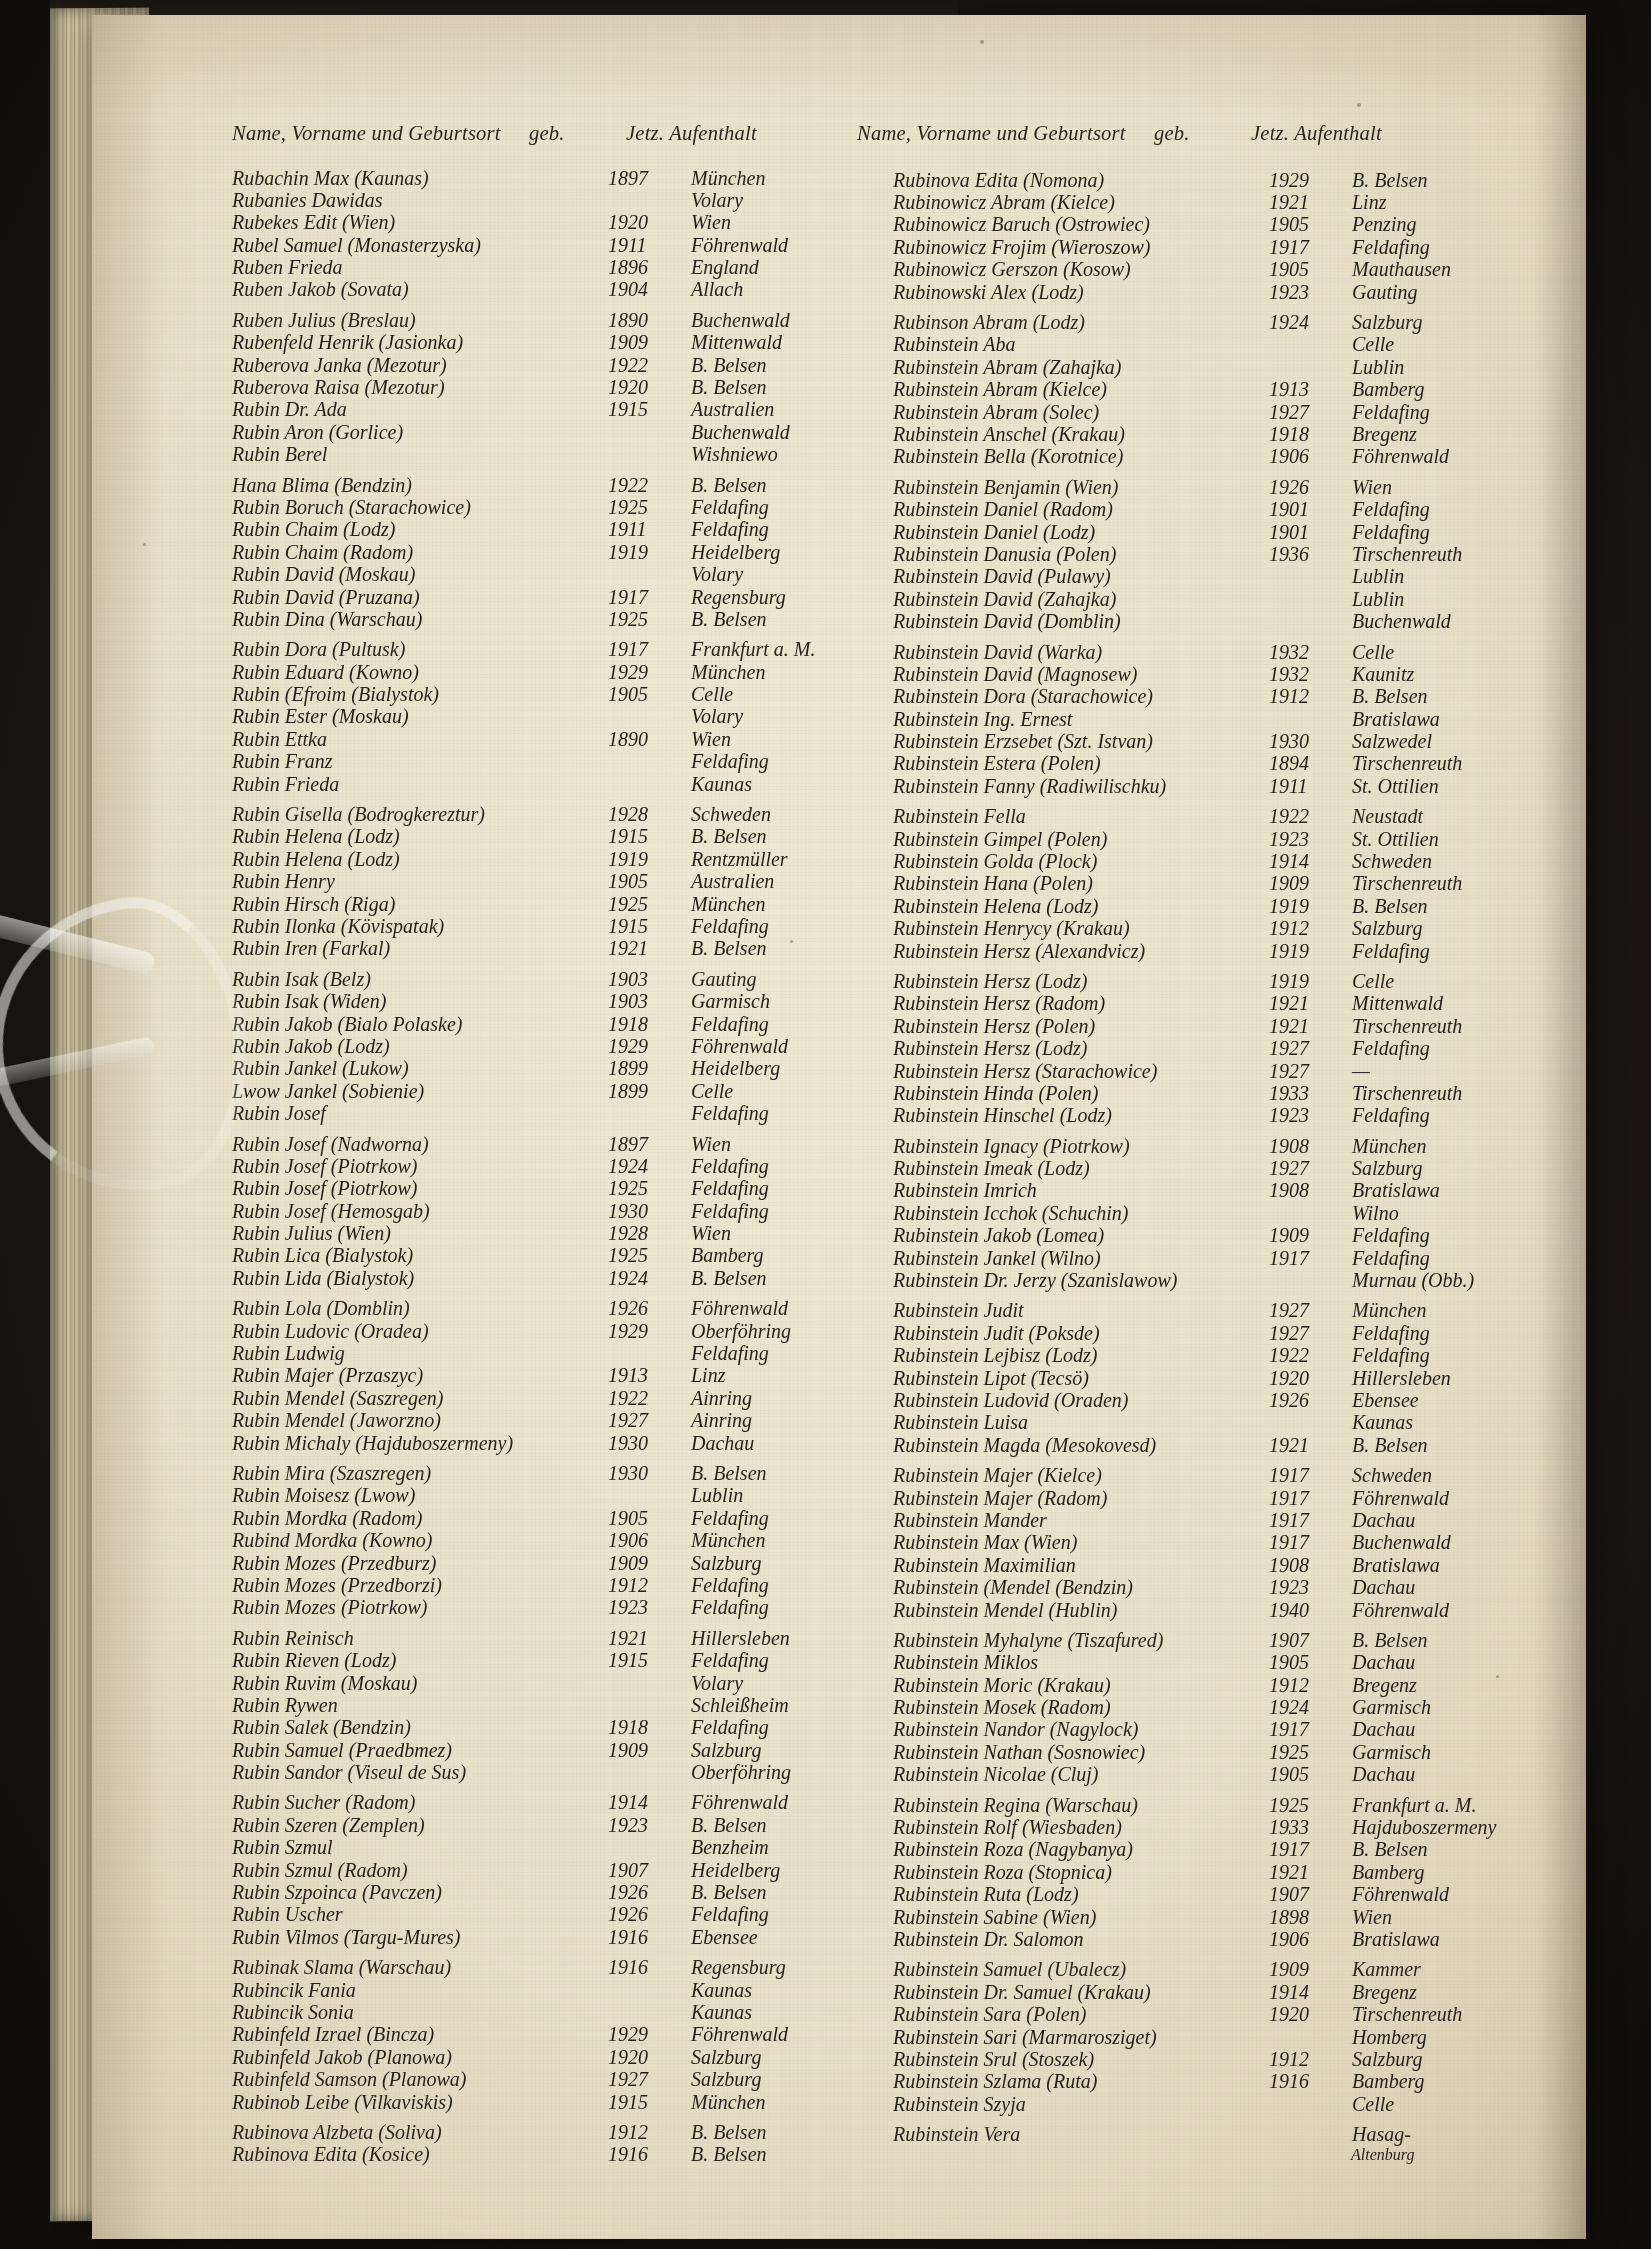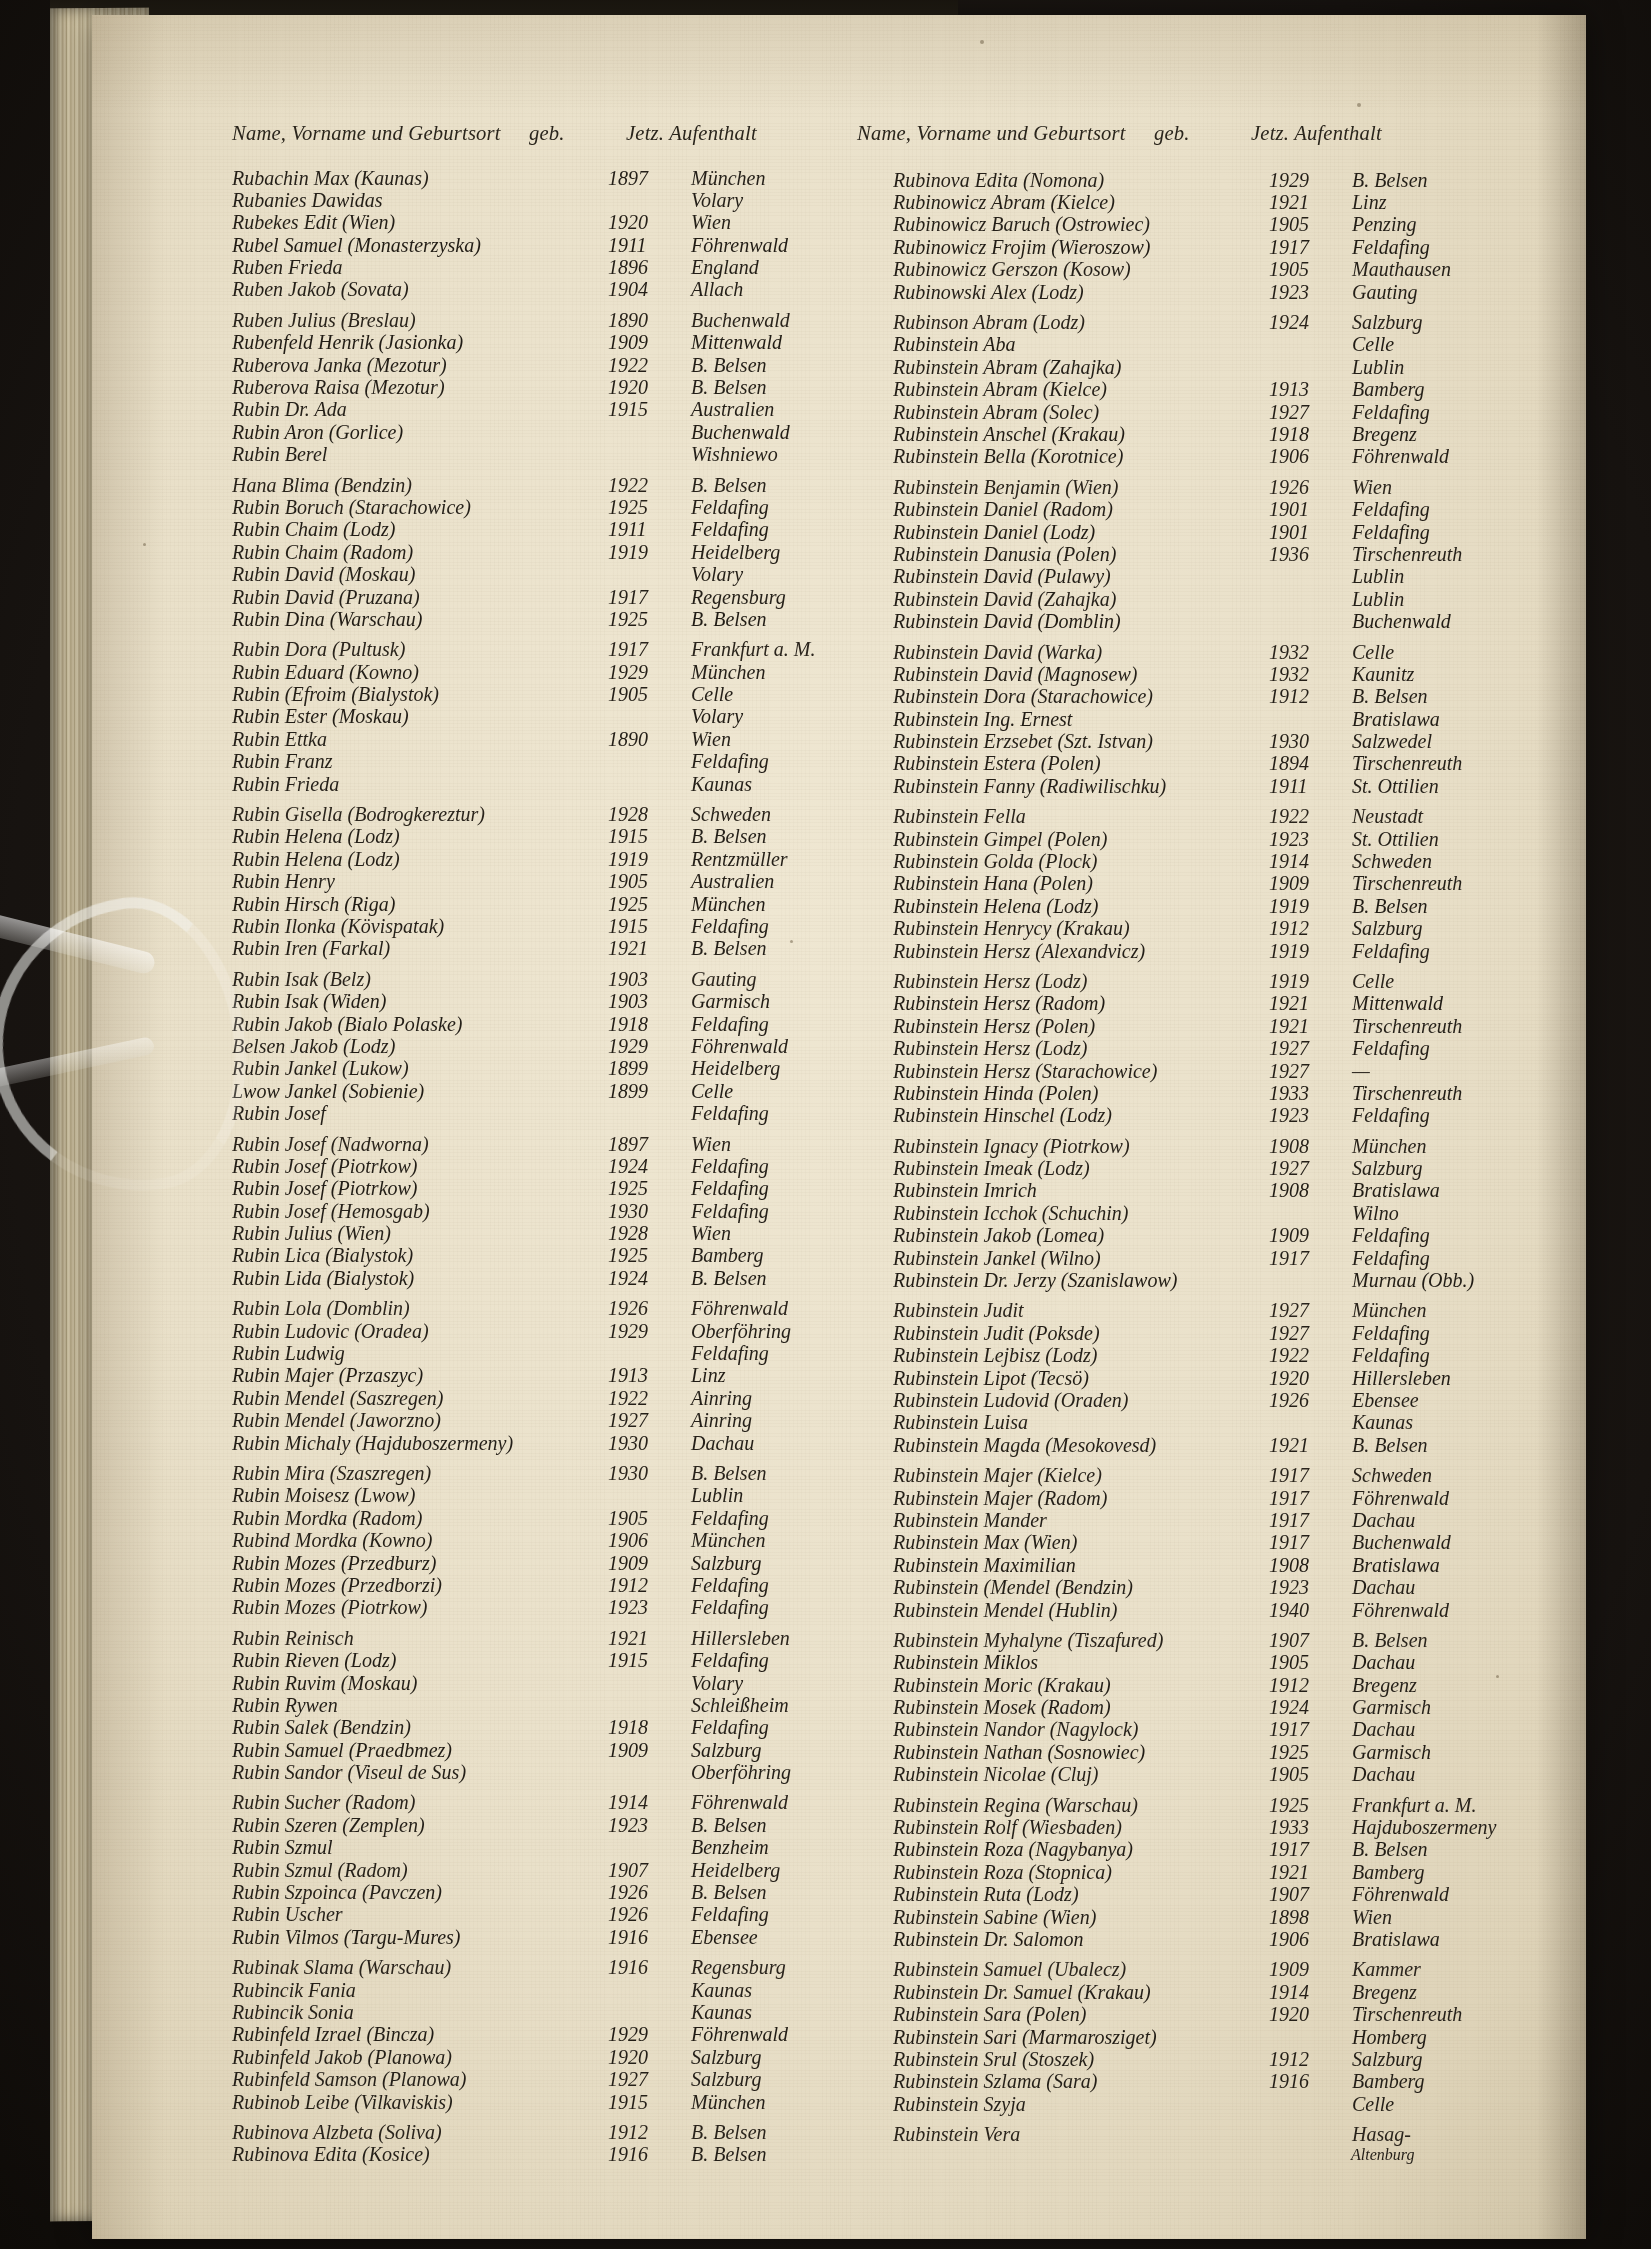--- a/index.html
+++ b/index.html
@@ -381,21 +381,21 @@
               <span class="nm">Rubin Isak (Widen)</span>
               <span class="yr">1903</span>
               <span class="pl">Garmisch</span>
             </div>
             <div class="row">
               <span class="nm">Rubin Jakob (Bialo Polaske)</span>
               <span class="yr">1918</span>
               <span class="pl">Feldafing</span>
             </div>
             <div class="row">
-              <span class="nm">Belsen Jakob (Lodz)</span>
+              <span class="nm">Rubin Jakob (Lodz)</span>
               <span class="yr">1929</span>
               <span class="pl">Föhrenwald</span>
             </div>
             <div class="row">
               <span class="nm">Rubin Jankel (Lukow)</span>
               <span class="yr">1899</span>
               <span class="pl">Heidelberg</span>
             </div>
             <div class="row">
               <span class="nm">Lwow Jankel (Sobienie)</span>
@@ -1028,21 +1028,21 @@
               <span class="nm">Rubinstein Sari (Marmarosziget)</span>
               <span class="yr"></span>
               <span class="pl">Homberg</span>
             </div>
             <div class="row">
               <span class="nm">Rubinstein Srul (Stoszek)</span>
               <span class="yr">1912</span>
               <span class="pl">Salzburg</span>
             </div>
             <div class="row">
-              <span class="nm">Rubinstein Szlama (Sara)</span>
+              <span class="nm">Rubinstein Szlama (Ruta)</span>
               <span class="yr">1916</span>
               <span class="pl">Bamberg</span>
             </div>
             <div class="row">
               <span class="nm">Rubinstein Szyja</span>
               <span class="yr"></span>
               <span class="pl">Celle</span>
             </div>
             <div class="row">
               <span class="nm">Rubinstein Vera</span>

